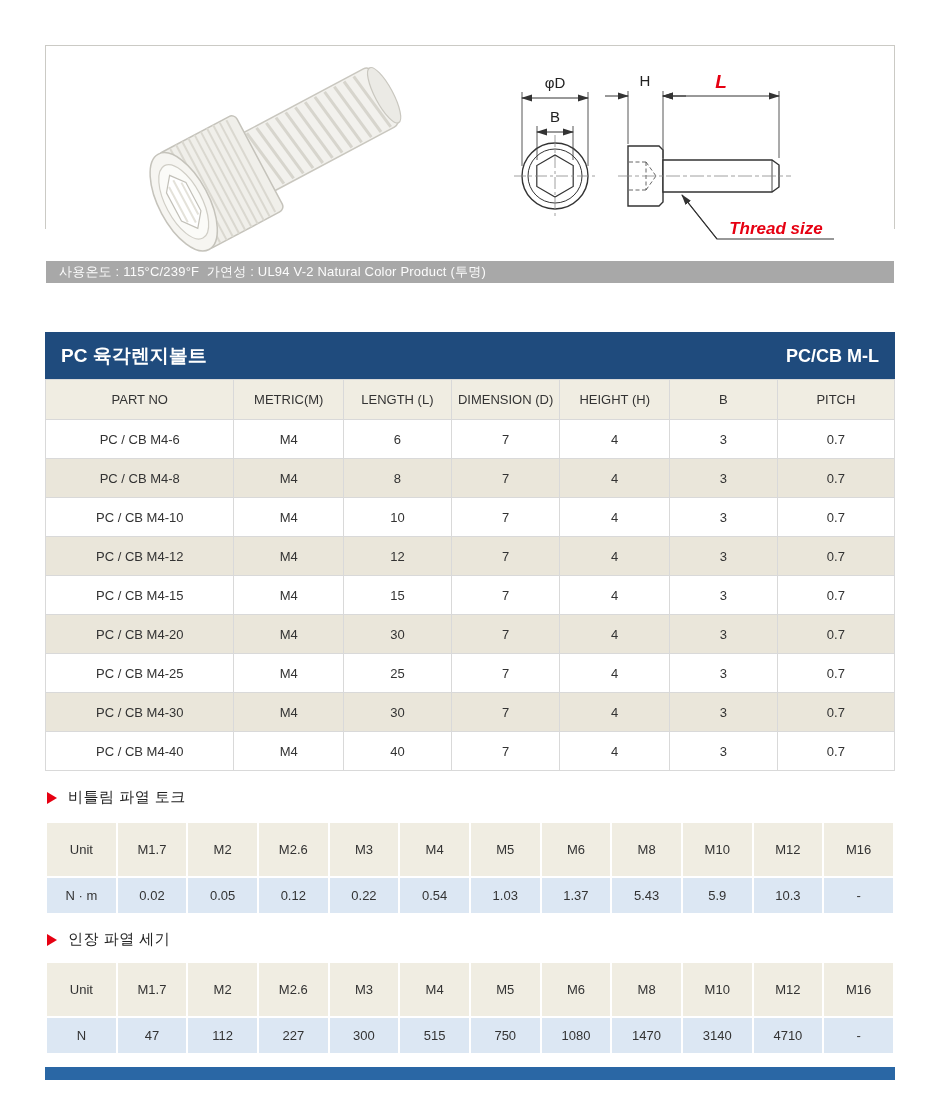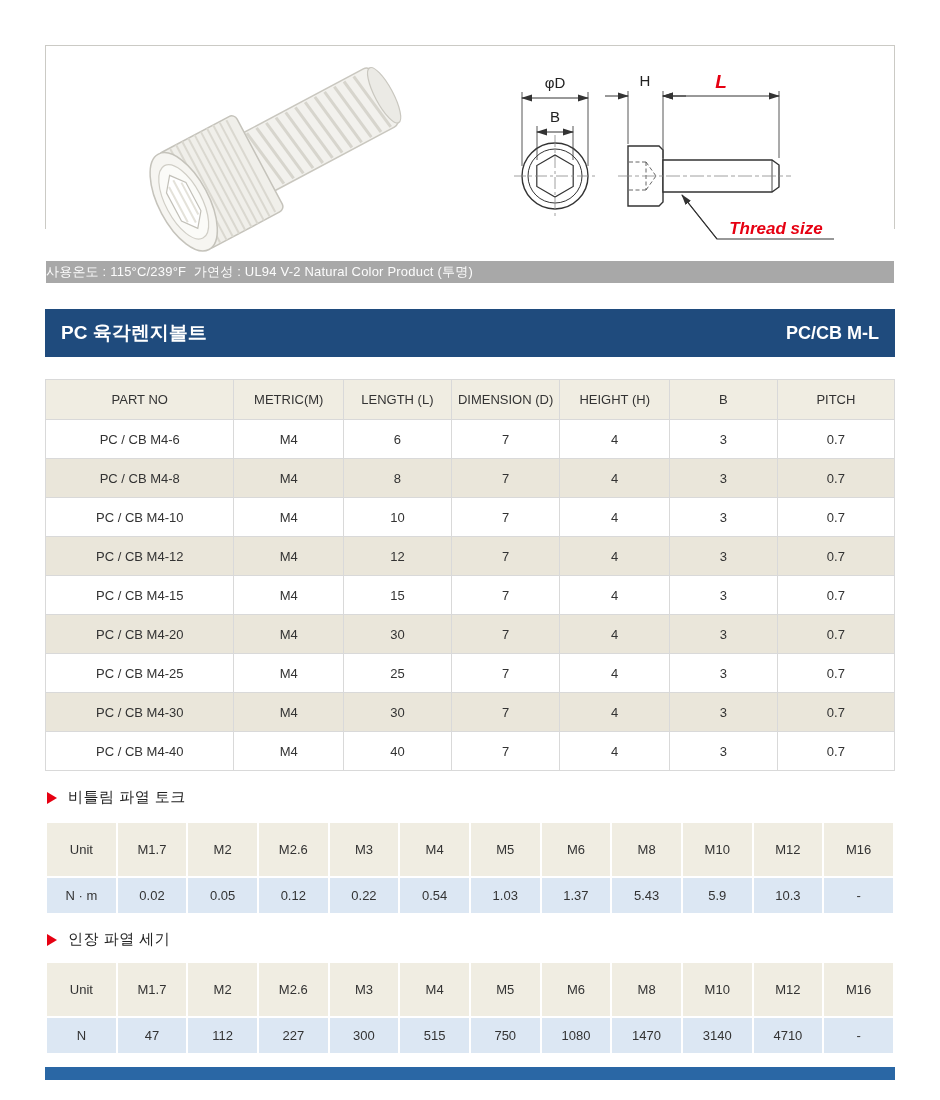--- a/index.html
+++ b/index.html
@@ -12,26 +12,26 @@
   
   .photo-box {
     position:absolute; left:45px; top:45px; width:850px; height:184px;
     border:1px solid #CBCAC5; background:#fff;
   }
   .photo-area { position:relative; width:100%; height:215px; background:#fff; overflow:hidden; }
   .bolt-photo  { position:absolute; left:55px;  top:-5px; }
   .dim-diagram { position:absolute; right:8px; top:12px; }
   .photo-caption {
     height:22px; background:#A8A8A8; color:#FCFCFC;
-    font-size:13px; line-height:22px; padding-left:0;
+    font-size:13px; line-height:22px; padding-left:13px;
     letter-spacing:0.2px; white-space:pre;
   }
   
   .title-bar {
-    position:absolute; left:45px; top:309px; width:850px; height:48px;
+    position:absolute; left:45px; top:332px; width:850px; height:48px;
     background:#1F4B7D; color:#fff;
     display:flex; justify-content:space-between; align-items:center;
     padding:0 16px; font-weight:bold;
   }
   .title-bar .t-left  { font-size:19px; }
   .title-bar .t-right { font-size:18px; }
   
   .spec-table {
     position:absolute; left:45px; top:379px; width:850px;
     border-collapse:collapse; table-layout:fixed;

